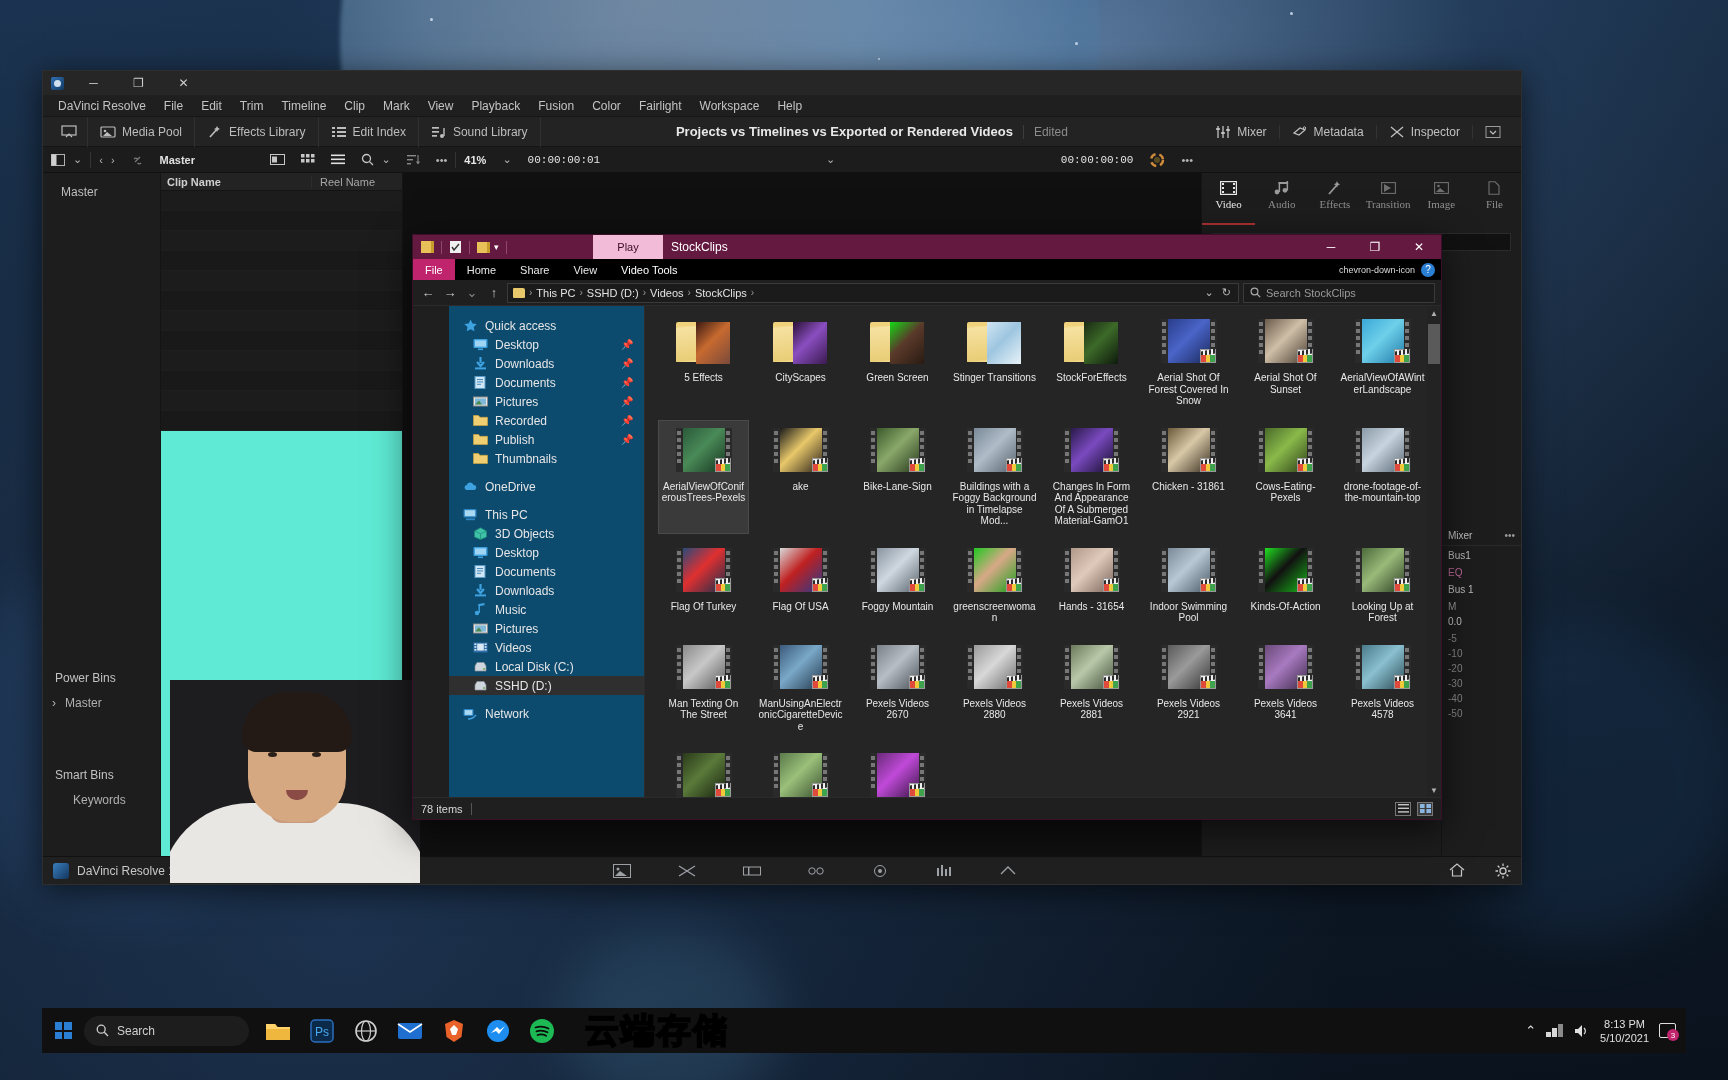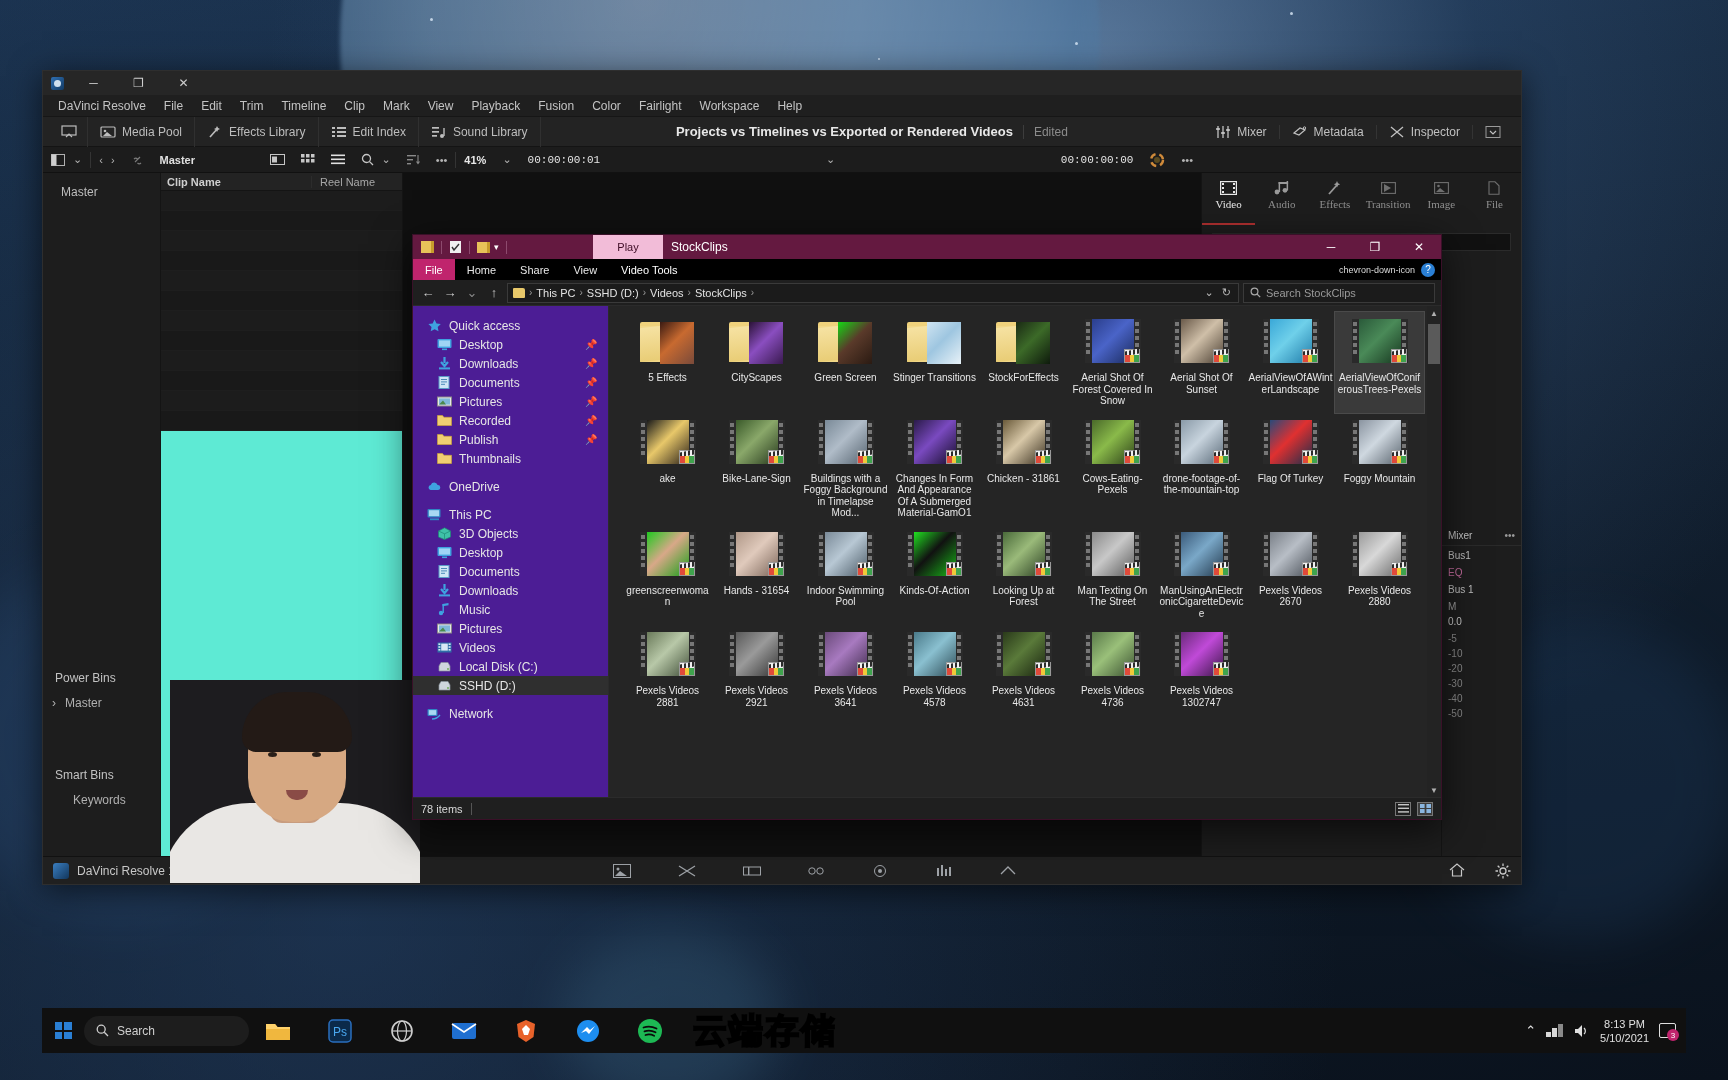--- a/index.html
+++ b/index.html
@@ -197,36 +197,36 @@
   .ex-addr .crumb-sep { color:#9a9a9a; padding:0 1px; font-size:10px;}
   .ex-folder-mini { width:12px; height:10px; background:#e8c86a; border-radius:1px 2px 1px 1px; flex:none;}
   .ex-addr-right { margin-left:auto; display:flex; align-items:center; gap:8px; color:#bdbdbd; font-size:11px; padding-right:2px;}
   .ex-search {
     width:192px; height:20px; background:#1b1b1b; border:1px solid #3a3a3a;
     display:flex; align-items:center; gap:5px; padding:0 6px; font-size:11px; color:#9a9a9a;
   }
 
   .ex-main { display:flex; height:calc(100% - 24px - 21px - 26px - 22px); }
   .ex-nav {
-    width:196px; background:#4c1d95; border-right:1px solid #2b2b2b;
-    padding-top:10px; overflow:hidden;
+    width:196px; background:#0c4a6e; border-right:1px solid #2b2b2b;
+    padding-top:10px; overflow:hidden;margin-left:36px;
   }
   .ex-nav-item { height:19px; display:flex; align-items:center; gap:7px; font-size:12px; color:#e6e6e6; padding-left:14px;}
   .ex-nav-item.lvl2 { padding-left:24px; }
   .ex-nav-item.sel { background:#2f2f2f; }
   .ex-nav-item .pin { margin-left:auto; margin-right:10px; color:#9d9d9d; font-size:10px;}
   .ex-nav-gap { height:9px; }
   .nicon { width:15px; height:13px; flex:none; display:block; }
 
   .ex-content {
     flex:1; background:#252525; position:relative; overflow:hidden;
   }
   .ex-grid {
     display:flex; flex-wrap:wrap; align-content:flex-start;
-    padding:6px 4px 0 14px; gap:0;
+    padding:6px 4px 0 14px; gap:8px;
   }
   .ex-item { width:89px; padding:4px 2px 6px; display:flex; flex-direction:column; align-items:center; }
   .ex-item.sel { background:#3a3a3a; outline:1px solid #4a4a4a; }
   .ex-thumb { width:58px; height:52px; position:relative; margin-bottom:4px; }
   .ex-label {
     font-size:10px; line-height:11.5px; color:#e8e8e8; text-align:center;
     width:86px; word-wrap:break-word; max-height:48px; overflow:hidden;
   }
 
   
@@ -279,21 +279,21 @@
     position:absolute; left:42px; right:42px; bottom:27px; height:45px;
     background:#101010; display:flex; align-items:center; z-index:50;
   }
   .tb-start { width:42px; height:45px; display:flex; align-items:center; justify-content:center; }
   .tb-winlogo { width:17px; height:17px; display:grid; grid-template-columns:1fr 1fr; grid-template-rows:1fr 1fr; gap:2px;}
   .tb-winlogo i { background:#2a7fd4; display:block; }
   .tb-search {
     width:165px; height:30px; background:#1d1d1d; border-radius:15px;
     display:flex; align-items:center; gap:8px; padding:0 12px; color:#cfcfcf; font-size:12px;
   }
-  .tb-icons { display:flex; align-items:center; gap:24px; margin-left:10px; }
+  .tb-icons { display:flex; align-items:center; gap:6px; margin-left:10px; }
   .tb-icon { width:38px; height:38px; display:flex; align-items:center; justify-content:center; position:relative;}
   .tb-caption {
     margin-left:24px; font-size:34px; font-weight:bold; color:#ffe400;
     -webkit-text-stroke:2px #000; letter-spacing:2px;
   }
   .tb-right { margin-left:auto; display:flex; align-items:center; gap:10px; padding-right:10px; color:#e0e0e0; font-size:11px;}
   .tb-clock { text-align:center; line-height:14px; font-size:11px; }
   .tb-badge {
     width:17px;height:15px;border:1.5px solid #e0e0e0;border-radius:2px;position:relative;
   }
@@ -1316,20 +1316,43 @@
           <div class="ex-item">
             <div class="ex-thumb">
               <div class="vfile">
                 <div class="strip l">
                   <i></i>
                   <i></i>
                   <i></i>
                   <i></i>
                   <i></i>
                 </div>
+                <div class="pic" style="background:linear-gradient(135deg,#d8d8d8 0%,#c02020 45%,#2a3a8a 100%)"></div>
+                <div class="strip r">
+                  <i></i>
+                  <i></i>
+                  <i></i>
+                  <i></i>
+                  <i></i>
+                </div>
+                <div class="badge"></div>
+              </div>
+            </div>
+            <div class="ex-label">Flag Of USA</div>
+          </div>
+          <div class="ex-item">
+            <div class="ex-thumb">
+              <div class="vfile">
+                <div class="strip l">
+                  <i></i>
+                  <i></i>
+                  <i></i>
+                  <i></i>
+                  <i></i>
+                </div>
                 <div class="pic" style="background:linear-gradient(135deg,#8a94a0 0%,#cfd8e0 45%,#5a646e 100%)"></div>
                 <div class="strip r">
                   <i></i>
                   <i></i>
                   <i></i>
                   <i></i>
                   <i></i>
                 </div>
                 <div class="badge"></div>
               </div>

